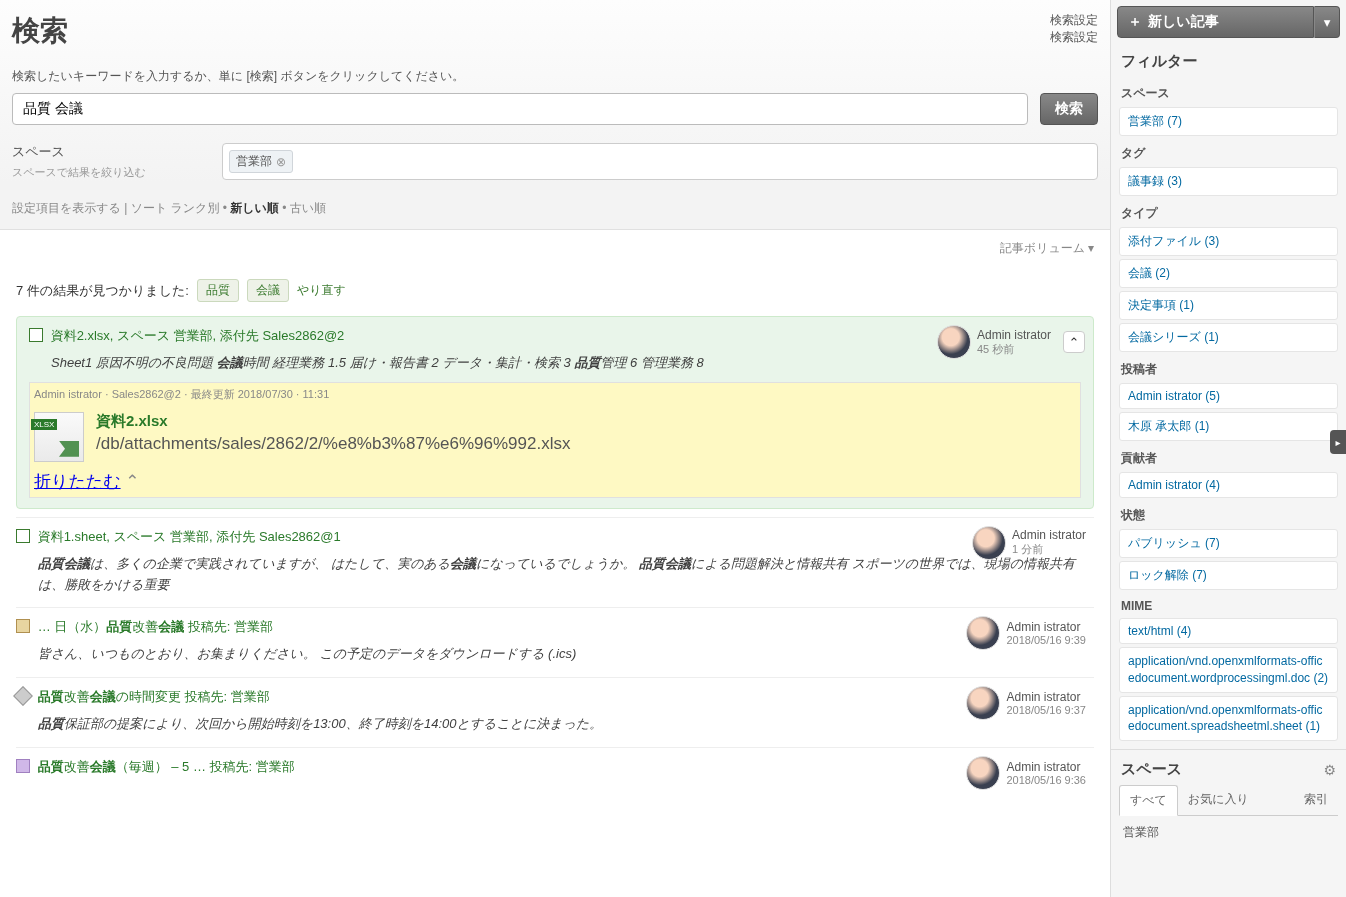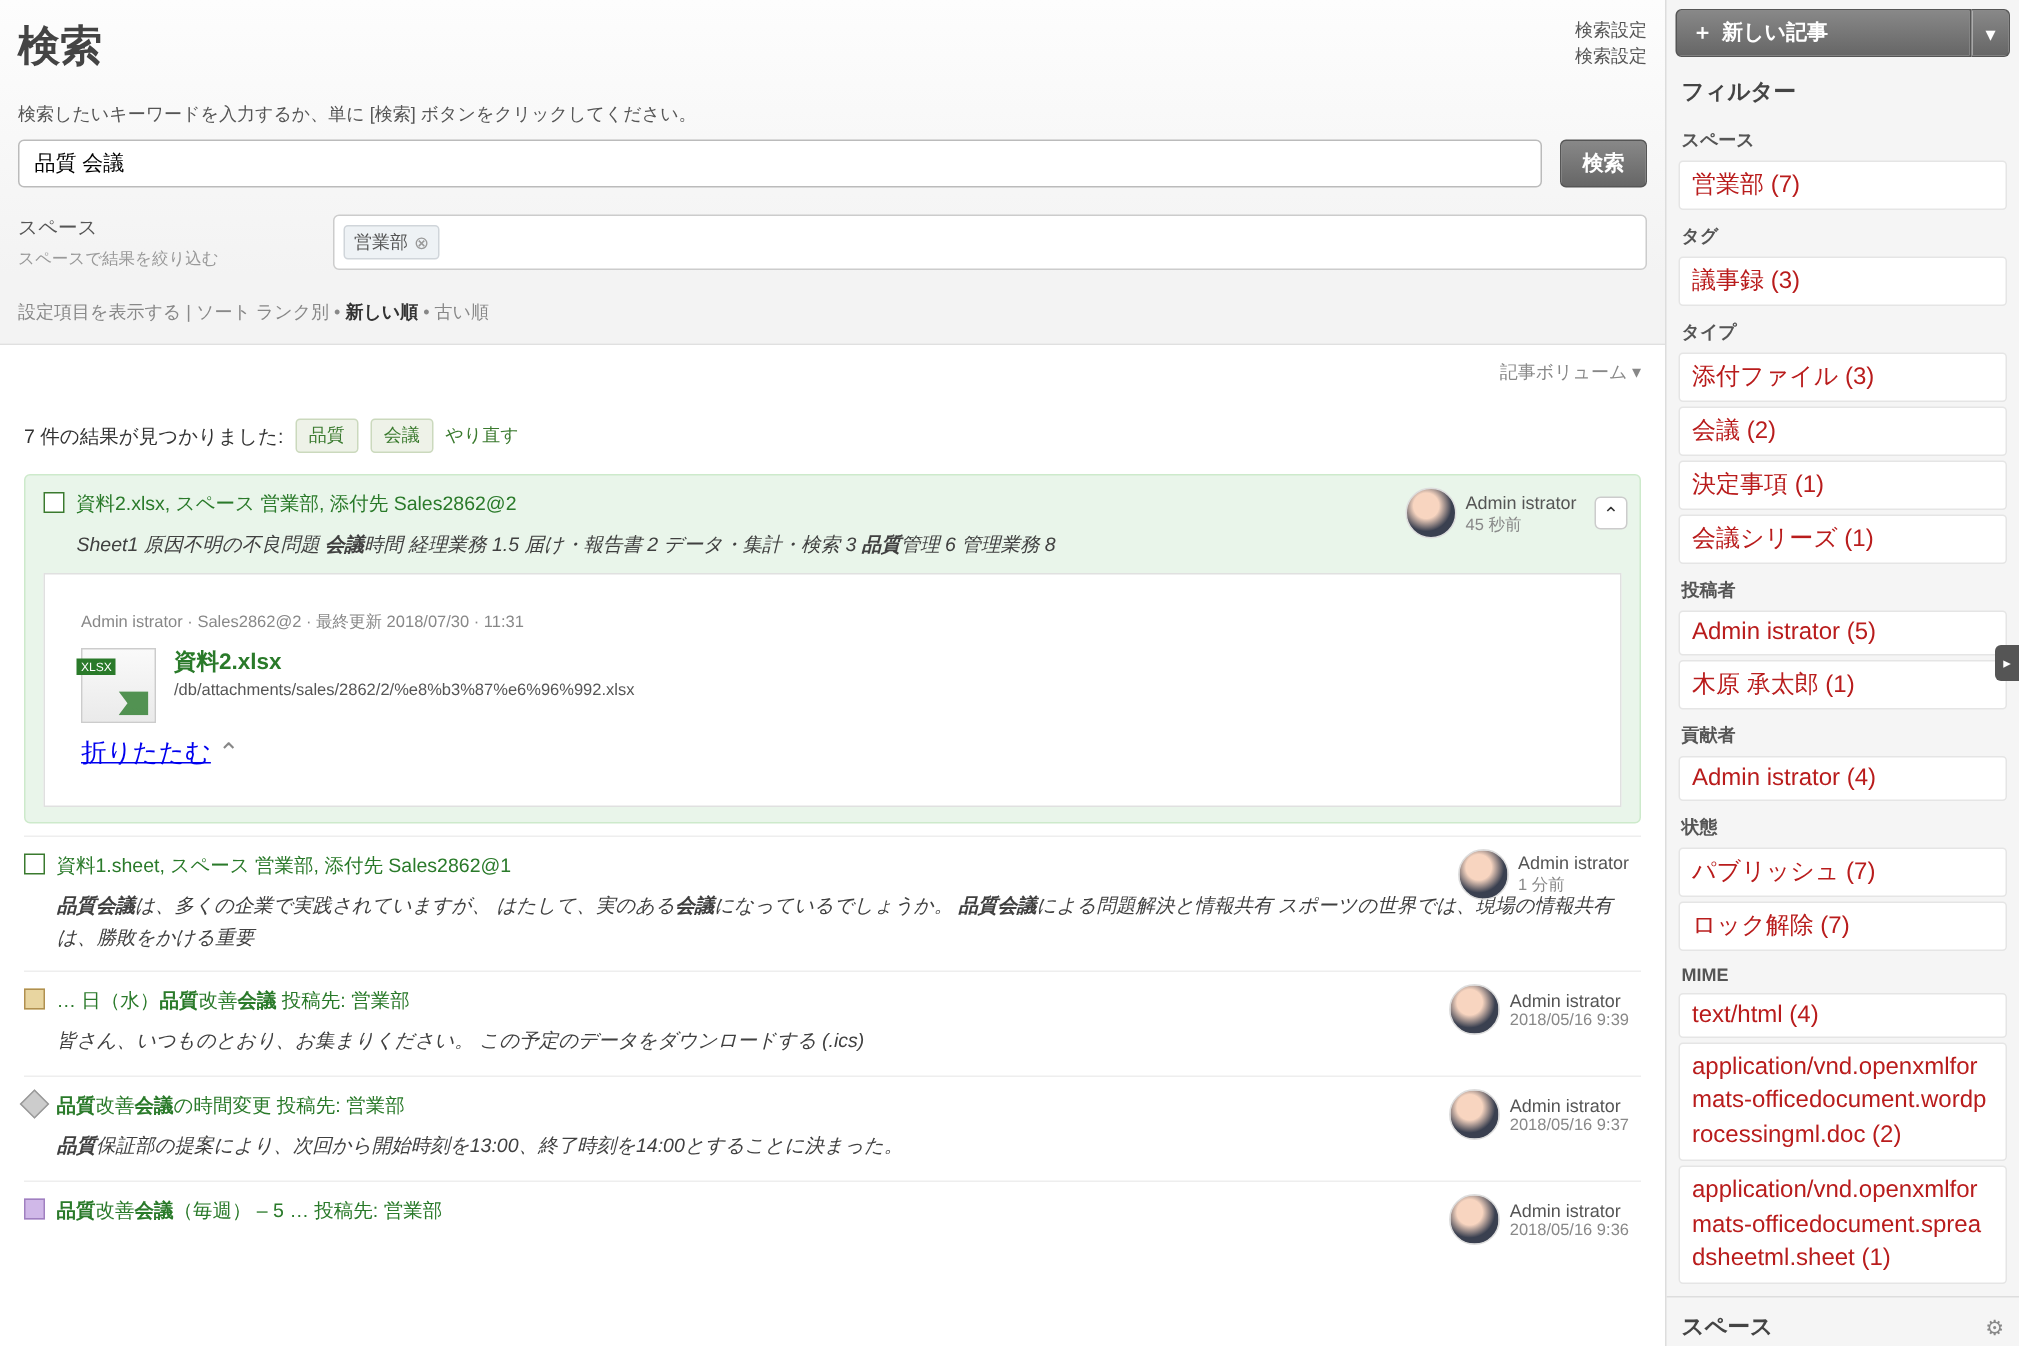--- a/index.html
+++ b/index.html
@@ -44,37 +44,37 @@
 .list-ic { background: #d0b8e8; border: 1px solid #a080c0; }
 .res-title { color: #2a7a2a; font-weight: normal; }
 .res-title a { color: #2a7a2a; text-decoration: none; }
 .res-excerpt { margin-top: 8px; color: #404040; line-height: 1.6; margin-left: 22px; font-style: italic; }
 .res-excerpt b { font-weight: bold; }
 .res-author { position: absolute; right: 8px; top: 8px; display: flex; align-items: center; gap: 6px; }
 .avatar { width: 34px; height: 34px; border-radius: 50%; background: radial-gradient(circle at 40% 35%, #f8d5c0 30%, #3a4050 60%); border: 1px solid #ddd; }
 .author-name { color: #555; font-size: 12px; }
 .author-time { color: #888; font-size: 11px; }
 .caret-btn { width: 22px; height: 22px; border: 1px solid #ccc; border-radius: 4px; background: #fff; display: flex; align-items: center; justify-content: center; margin-left: 6px; cursor: pointer; }
-.expanded-body { background: #ffffff; border: 1px solid #e0e0e0; border-radius: 0; margin: 8px 0 0; padding: 24px; }
+.expanded-body { background: #fef9c3; border: 1px solid #e0e0e0; border-radius: 0; margin: 8px 0 0; padding: 4px; }
 .exp-meta { color: #888; font-size: 11px; margin-bottom: 10px; }
 .exp-file { display: flex; gap: 12px; align-items: flex-start; }
 .xlsx-ic { width: 50px; height: 50px; background: linear-gradient(#fafafa,#eaeaea); border: 1px solid #ccc; position: relative; }
 .xlsx-ic::before { content: "XLSX"; position: absolute; top: 6px; left: -4px; background: #2a7a2a; color: #fff; font-size: 8px; padding: 1px 3px; }
 .xlsx-ic::after { content: ""; position: absolute; bottom: 4px; right: 4px; width: 20px; height: 16px; background: #2a7a2a; clip-path: polygon(0 0, 100% 0, 100% 100%, 0 100%, 30% 50%); opacity: 0.8; }
 .exp-file-name { color: #2a7a2a; font-size: 15px; font-weight: bold; }
-.exp-file-path { color: #555; font-size: 11px; margin-top: 3px; }
+.exp-file-path { color: #555; font-size: 17px; margin-top: 3px; }
 .collapse-link { color: #888; font-size: 17px; margin-top: 8px; }
 
 
 .sb-new { margin: 6px; display: flex; }
 .sb-new-btn { flex: 1; background: linear-gradient(#888,#666); color: #fff; border: 1px solid #555; border-radius: 4px 0 0 4px; padding: 6px 10px; font-size: 14px; font-weight: bold; display: flex; align-items: center; gap: 6px; }
 .sb-new-dd { width: 26px; background: linear-gradient(#888,#666); border: 1px solid #555; border-left: 1px solid #888; border-radius: 0 4px 4px 0; color: #fff; display: flex; align-items: center; justify-content: center; }
 .sb-h1 { font-size: 15px; font-weight: bold; color: #444; padding: 8px 10px; }
 .sb-h2 { font-size: 12px; font-weight: bold; color: #555; padding: 6px 10px 2px; }
-.sb-item { background: #fff; border: 1px solid #e5e5e5; border-radius: 3px; padding: 5px 8px; margin: 3px 8px; color: #b91c1c; font-size: 16px; cursor: pointer; }
+.sb-item { background: #fff; border: 1px solid #e5e5e5; border-radius: 3px; padding: 5px 8px; margin: 3px 8px; color: #0369a1; font-size: 12px; cursor: pointer; }
 .sb-item.tall { line-height: 1.4; word-break: break-all; }
 .sb-spaces-head { display: flex; justify-content: space-between; align-items: center; padding: 10px 10px 6px; border-top: 1px solid #ddd; margin-top: 8px; }
 .sb-spaces-head h2 { font-size: 15px; font-weight: bold; color: #444; }
 .sb-gear { color: #888; font-size: 14px; cursor: pointer; }
 .sb-tabs { display: flex; border-bottom: 1px solid #ccc; margin: 0 8px; font-size: 12px; }
 .sb-tab { padding: 6px 10px; color: #666; cursor: pointer; }
 .sb-tab.active { border: 1px solid #ccc; border-bottom: 1px solid #fff; background: #fff; border-radius: 3px 3px 0 0; margin-bottom: -1px; }
 .sb-tab.right { margin-left: auto; }
 .sb-space-item { padding: 4px 12px; color: #555; font-size: 12px; margin-top: 4px; }
 .expand-handle { position: fixed; right: 0; top: 430px; width: 16px; height: 24px; background: #555; border-radius: 4px 0 0 4px; display: flex; align-items: center; justify-content: center; color: #fff; font-size: 10px; cursor: pointer; }

